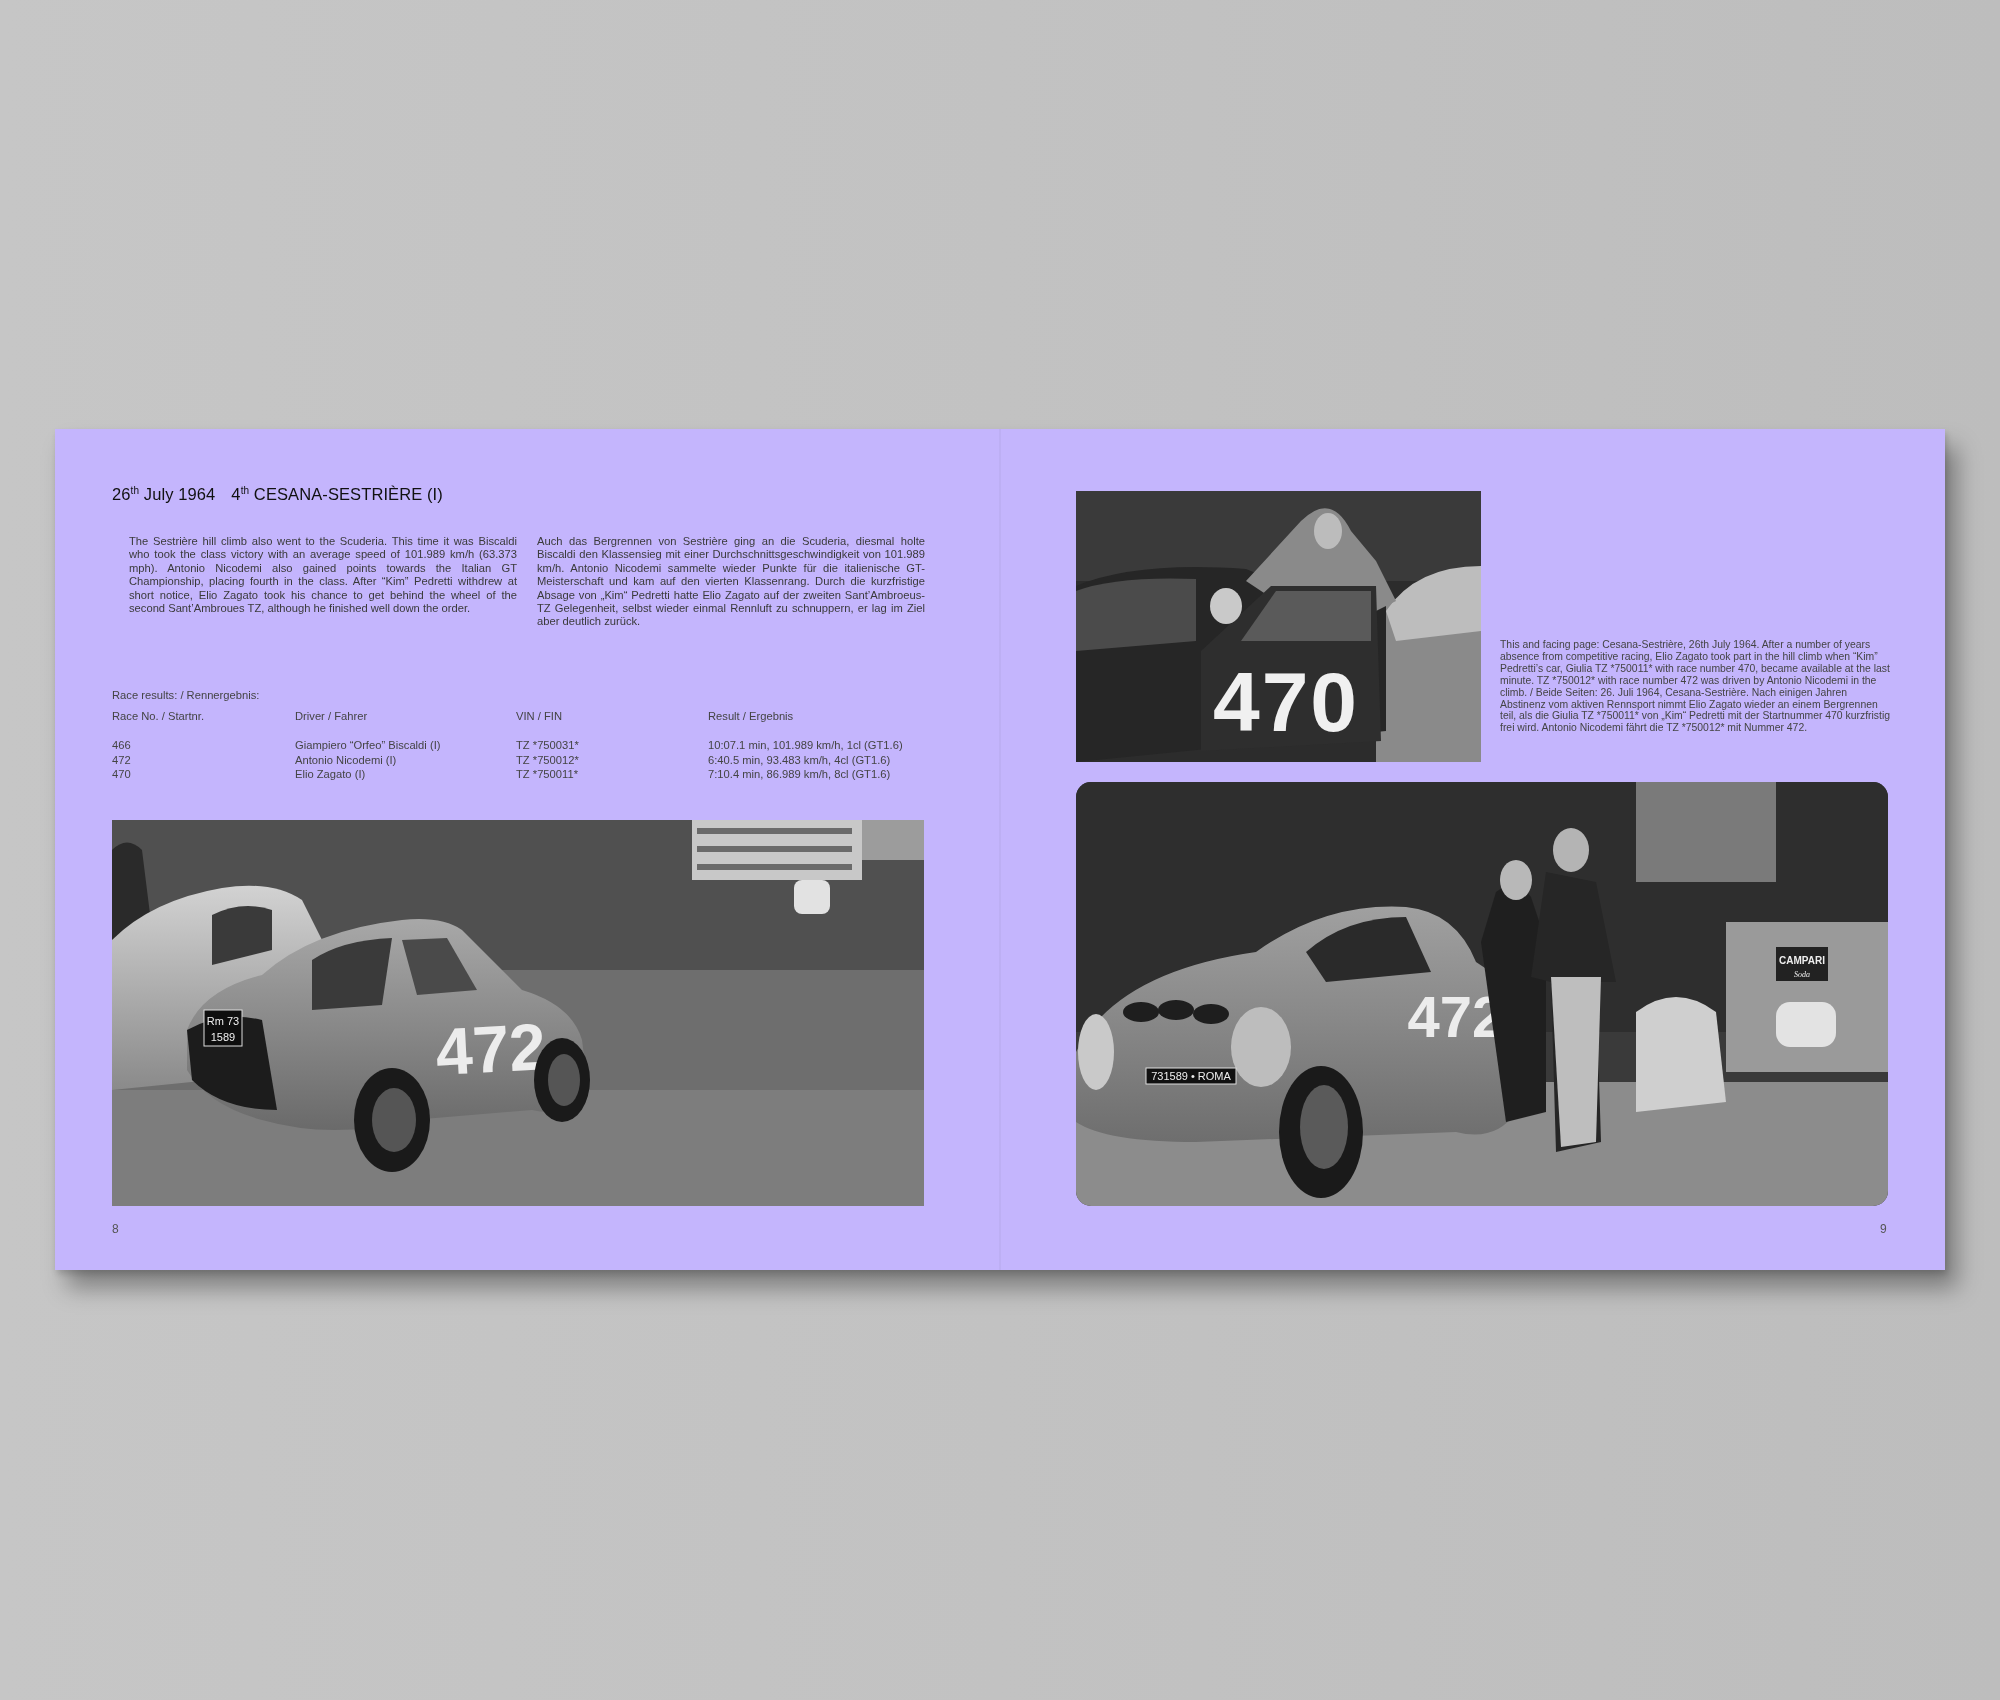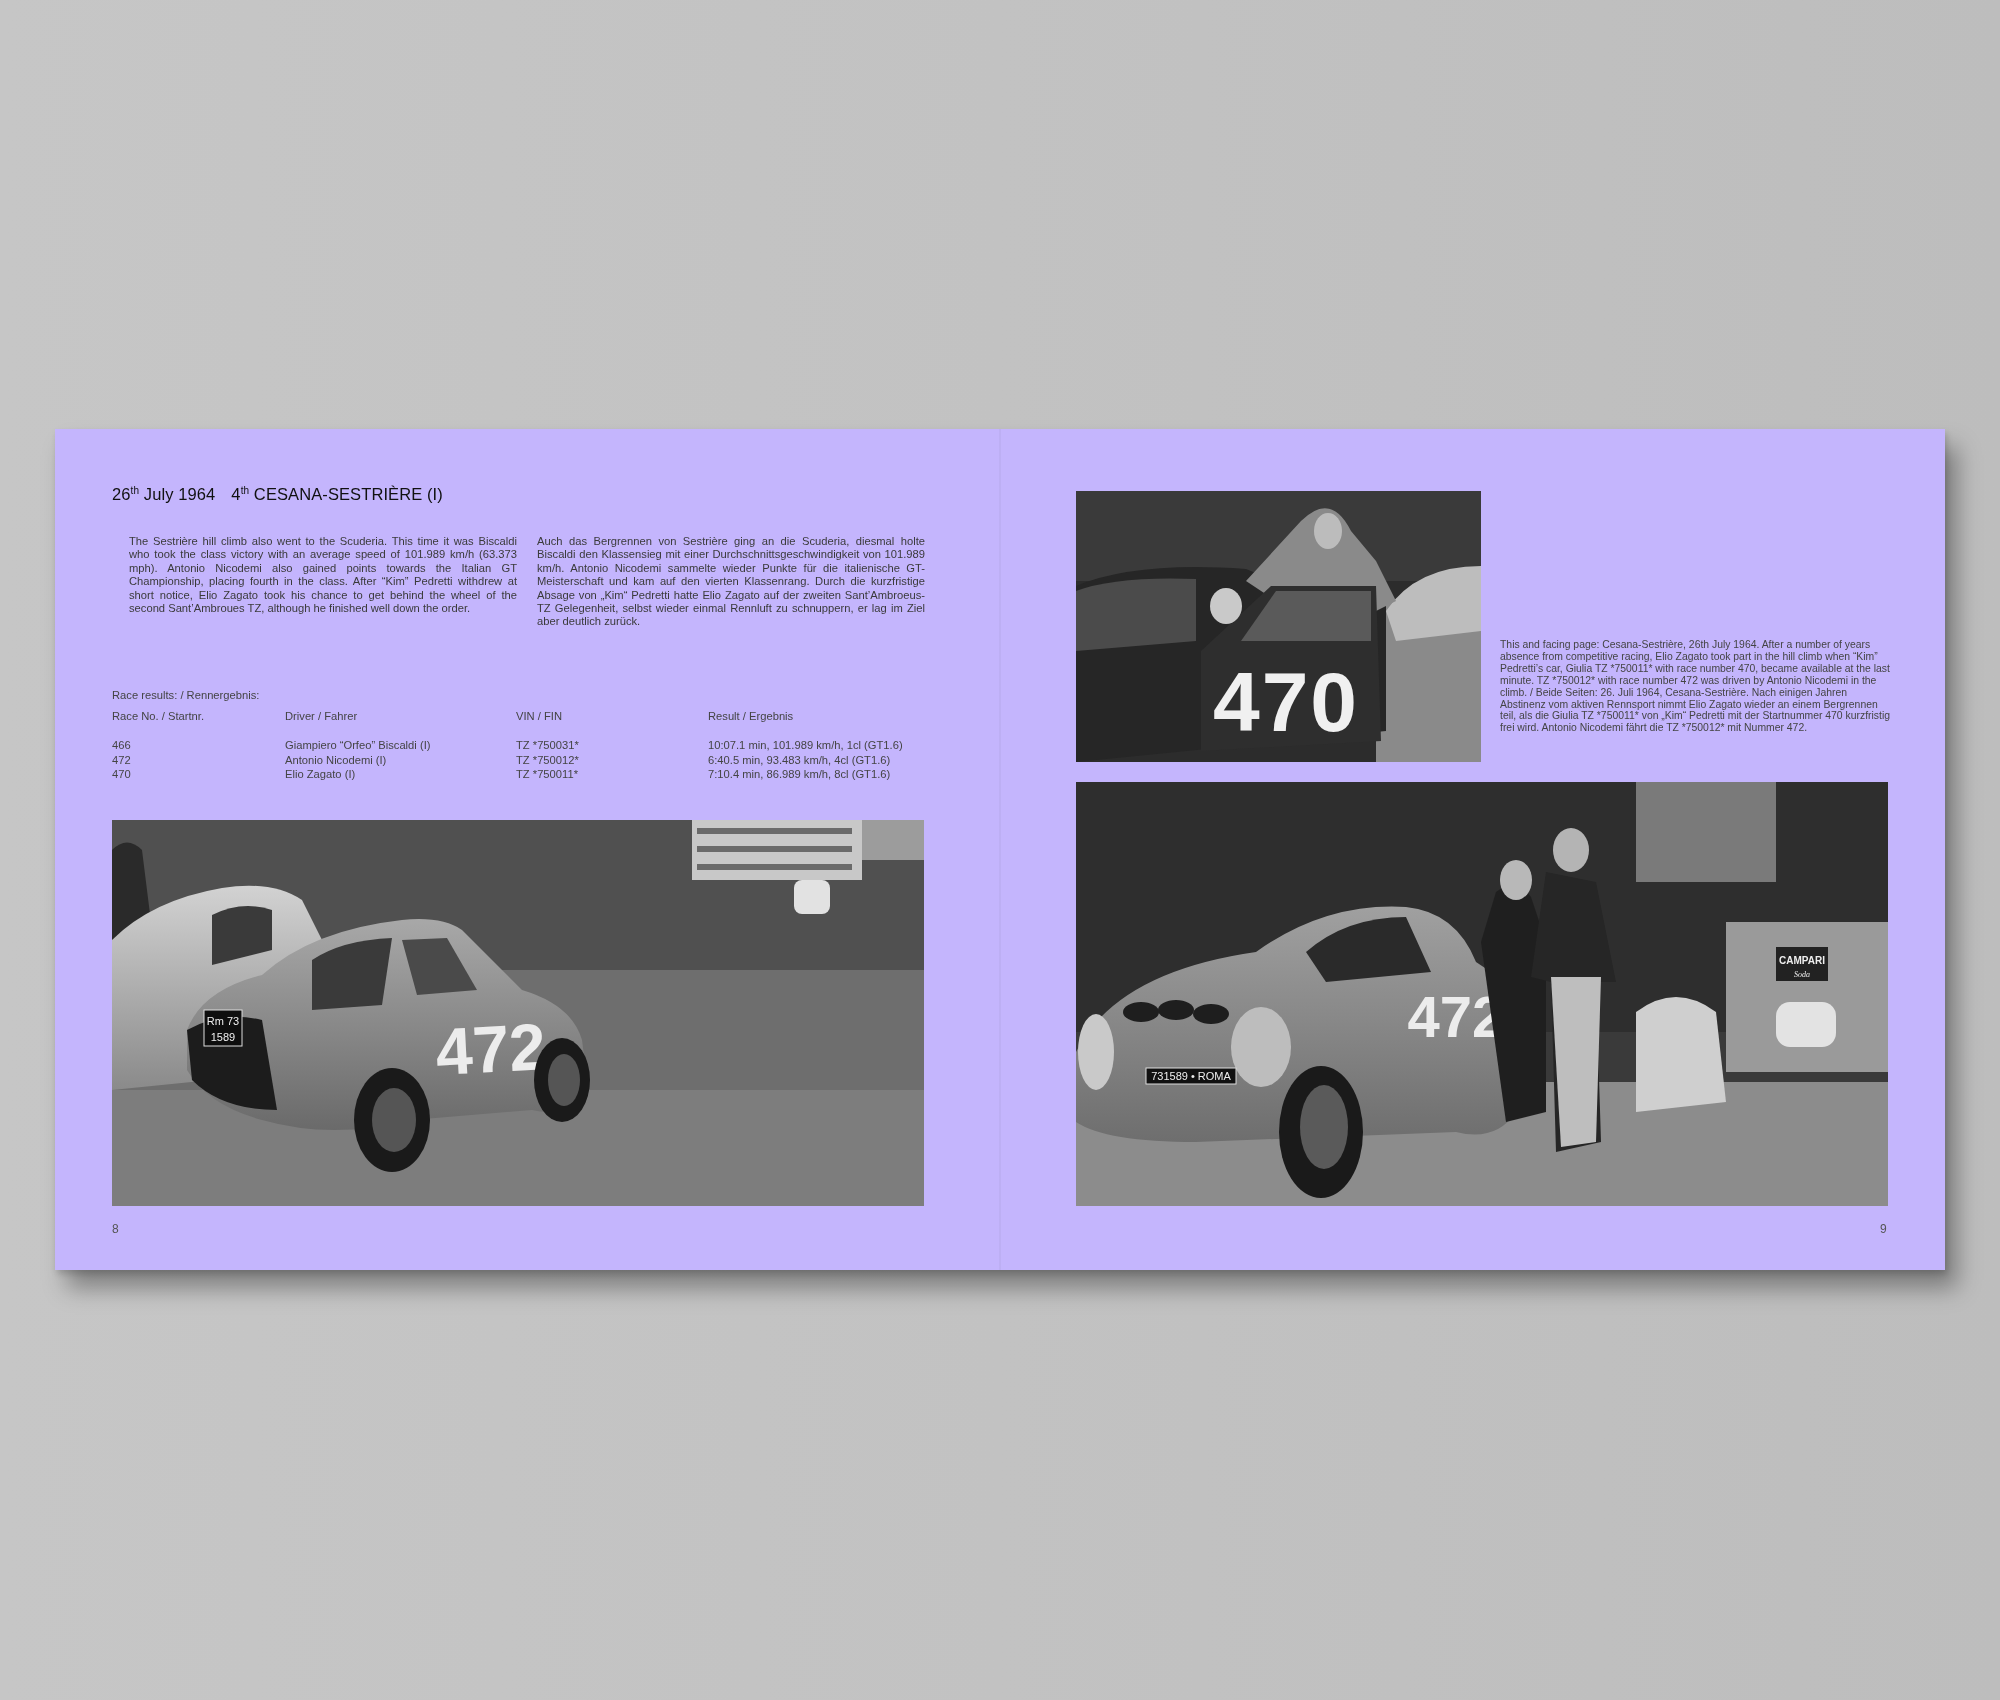--- a/index.html
+++ b/index.html
@@ -24,26 +24,26 @@
     font-size:11.2px; line-height:13.4px; color:#3a3a3a; text-align:justify;
     hyphens:manual;
   }
   .col-en { left:74px; top:106px; width:388px; }
   .col-de { left:482px; top:106px; width:388px; }
   .tbl-label { left:57px; top:260px; font-size:11.2px; color:#444; }
   .tbl { left:57px; top:281px; font-size:11.2px; color:#444; }
   .tbl .row { position:relative; height:14.8px; white-space:nowrap; }
   .tbl .row span { position:absolute; top:0; }
   .tbl .hdr { margin-bottom:14px; }
-  .c1 { left:0; } .c2 { left:173px;text-align:right; } .c3 { left:404px; } .c4 { left:596px; }
+  .c1 { left:0; } .c2 { left:183px;text-align:right; } .c3 { left:404px; } .c4 { left:596px; }
   .photo { overflow:hidden; }
   .photo svg { display:block; width:100%; height:100%; }
   .p1 { left:57px; top:391px; width:812px; height:386px; }
   .p2 { left:1021px; top:62px; width:405px; height:271px; }
-  .p3 { left:1021px; top:353px; width:812px; height:424px; }
+  .p3 { left:1021px; top:353px; width:812px; height:424px;border-radius:15px; }
   .caption {
     left:1445px; top:210px; width:392px; font-size:10.4px; line-height:11.9px;
     color:#444;
   }
   .pnum { font-size:12px; color:#555; top:793px; }
   .pn-l { left:57px; }
   .pn-r { left:1825px; }
   .gutter {
     left:944px; top:0; width:2px; height:841px;
     background: linear-gradient(90deg, rgba(0,0,0,0.02), rgba(0,0,0,0.05), rgba(0,0,0,0.02));

